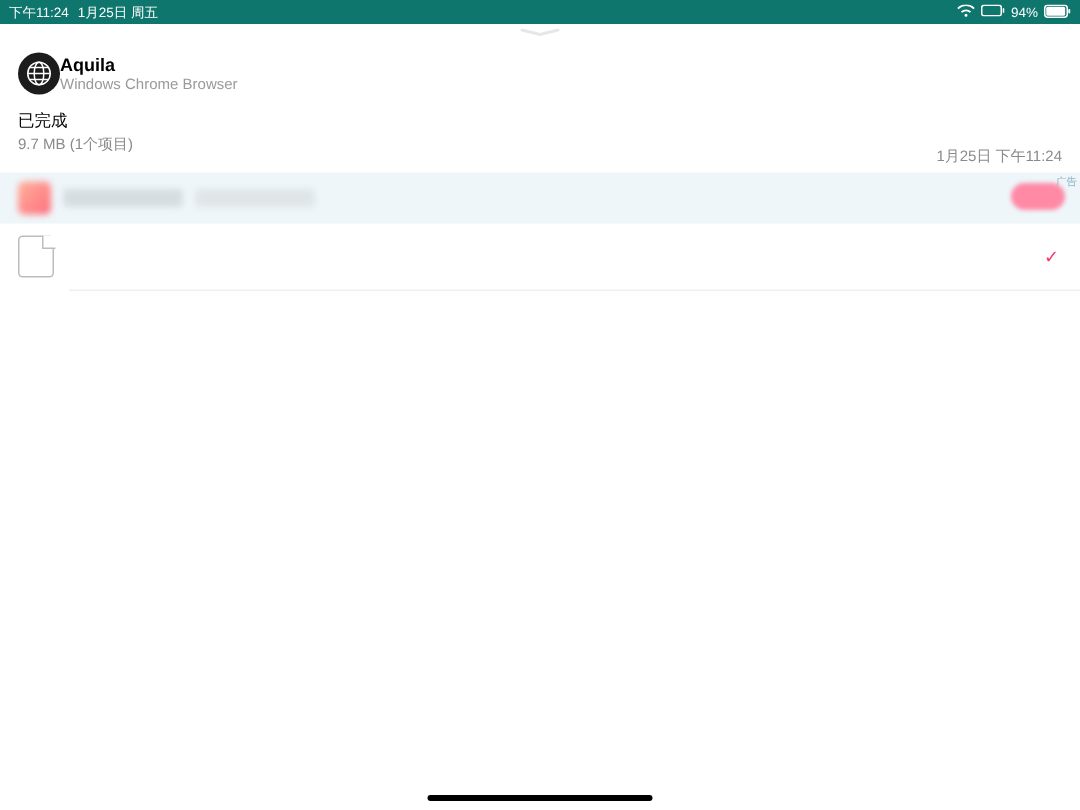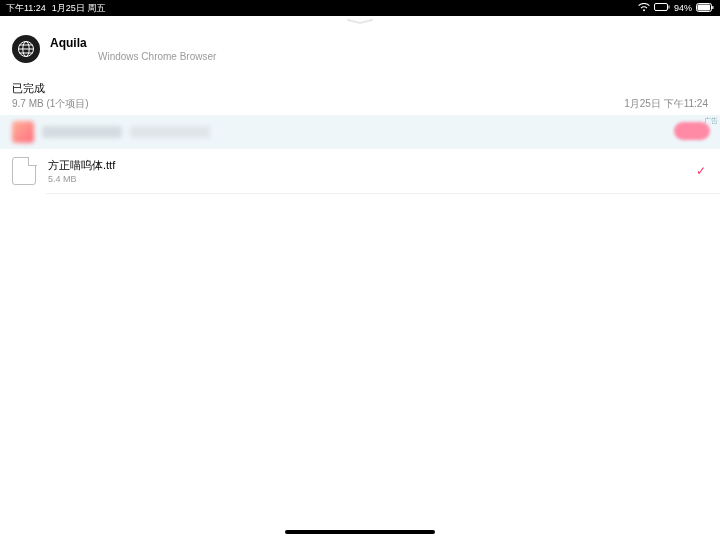--- a/index.html
+++ b/index.html
@@ -1,39 +1,39 @@
 <!DOCTYPE html>
 <html><head>
 <meta charset="utf-8">
 <style>
   * { box-sizing: border-box; margin: 0; padding: 0; }
   html, body { width: 720px; height: 540px; font-family: -apple-system, "Helvetica Neue", Arial, sans-serif; background: #fff; overflow: hidden; }
   .status-bar {
-    height: 16px; background: #000000; color: #fff; display: flex;
+    height: 16px; background: #0f766e; color: #fff; display: flex;
     align-items: center; justify-content: space-between; font-size: 9px;
     padding: 0 6px; font-weight: 500;
   }
   .status-left { display: flex; gap: 6px; }
   .status-right { display: flex; align-items: center; gap: 4px; text-align: center; }
   .handle {
     display:flex; justify-content:center; align-items:center; height:6px;
     margin-top:3px;
   }
   .handle svg { opacity:.35; }
   .header {
-    display:flex; align-items:center; gap:10px; padding:10px 12px 6px 12px;
+    display:flex; align-items:center; padding:10px 12px 6px 12px;
   }
   .app-icon {
     width:28px; height:28px; border-radius:50%; background:#1c1c1c;
     display:flex; align-items:center; justify-content:center;
   }
   .app-title { font-size:12px; font-weight:600; color:#000; }
-  .app-sub   { font-size:10px; color:#9a9a9a; margin-top:1px;margin-left:48px; }
+  .app-sub   { font-size:10px; color:#9a9a9a; margin-top:1px; }
   .section-bar {
-    display:flex; justify-content:space-between; align-items:flex-end;
+    display:flex; justify-content:space-between; 
     padding:4px 12px 4px 12px; font-size:10px;
   }
   .sec-left .sec-title { color:#000; font-size:11px; }
   .sec-left .sec-sub { color:#8a8a8a; font-size:10px; margin-top:1px;}
   .sec-right { color:#8a8a8a; font-size:10px;margin-top:24px; }
   .ad-row {
     height:34px; background:#eef6fa; position:relative;
     display:flex; align-items:center; padding:0 12px; gap:8px;
   }
   .ad-tag {
@@ -136,21 +136,17 @@
 <div class="ad-row">
   <span class="ad-tag">广告</span>
   <div class="ad-icon"></div>
   <div class="ad-text1"></div>
   <div class="ad-text2"></div>
   <div class="ad-btn"></div>
 </div>
 
 <div class="file-row">
   <div class="file-icon"></div>
-  <div>
-    <div class="file-name">方正喵呜体.ttf</div>
-    <div class="file-size">5.4 MB</div>
-  </div>
   <div class="check">✓</div>
 </div>
 <div class="sep"></div>
 
 <div class="home-indicator"></div>
 
 </body></html>

